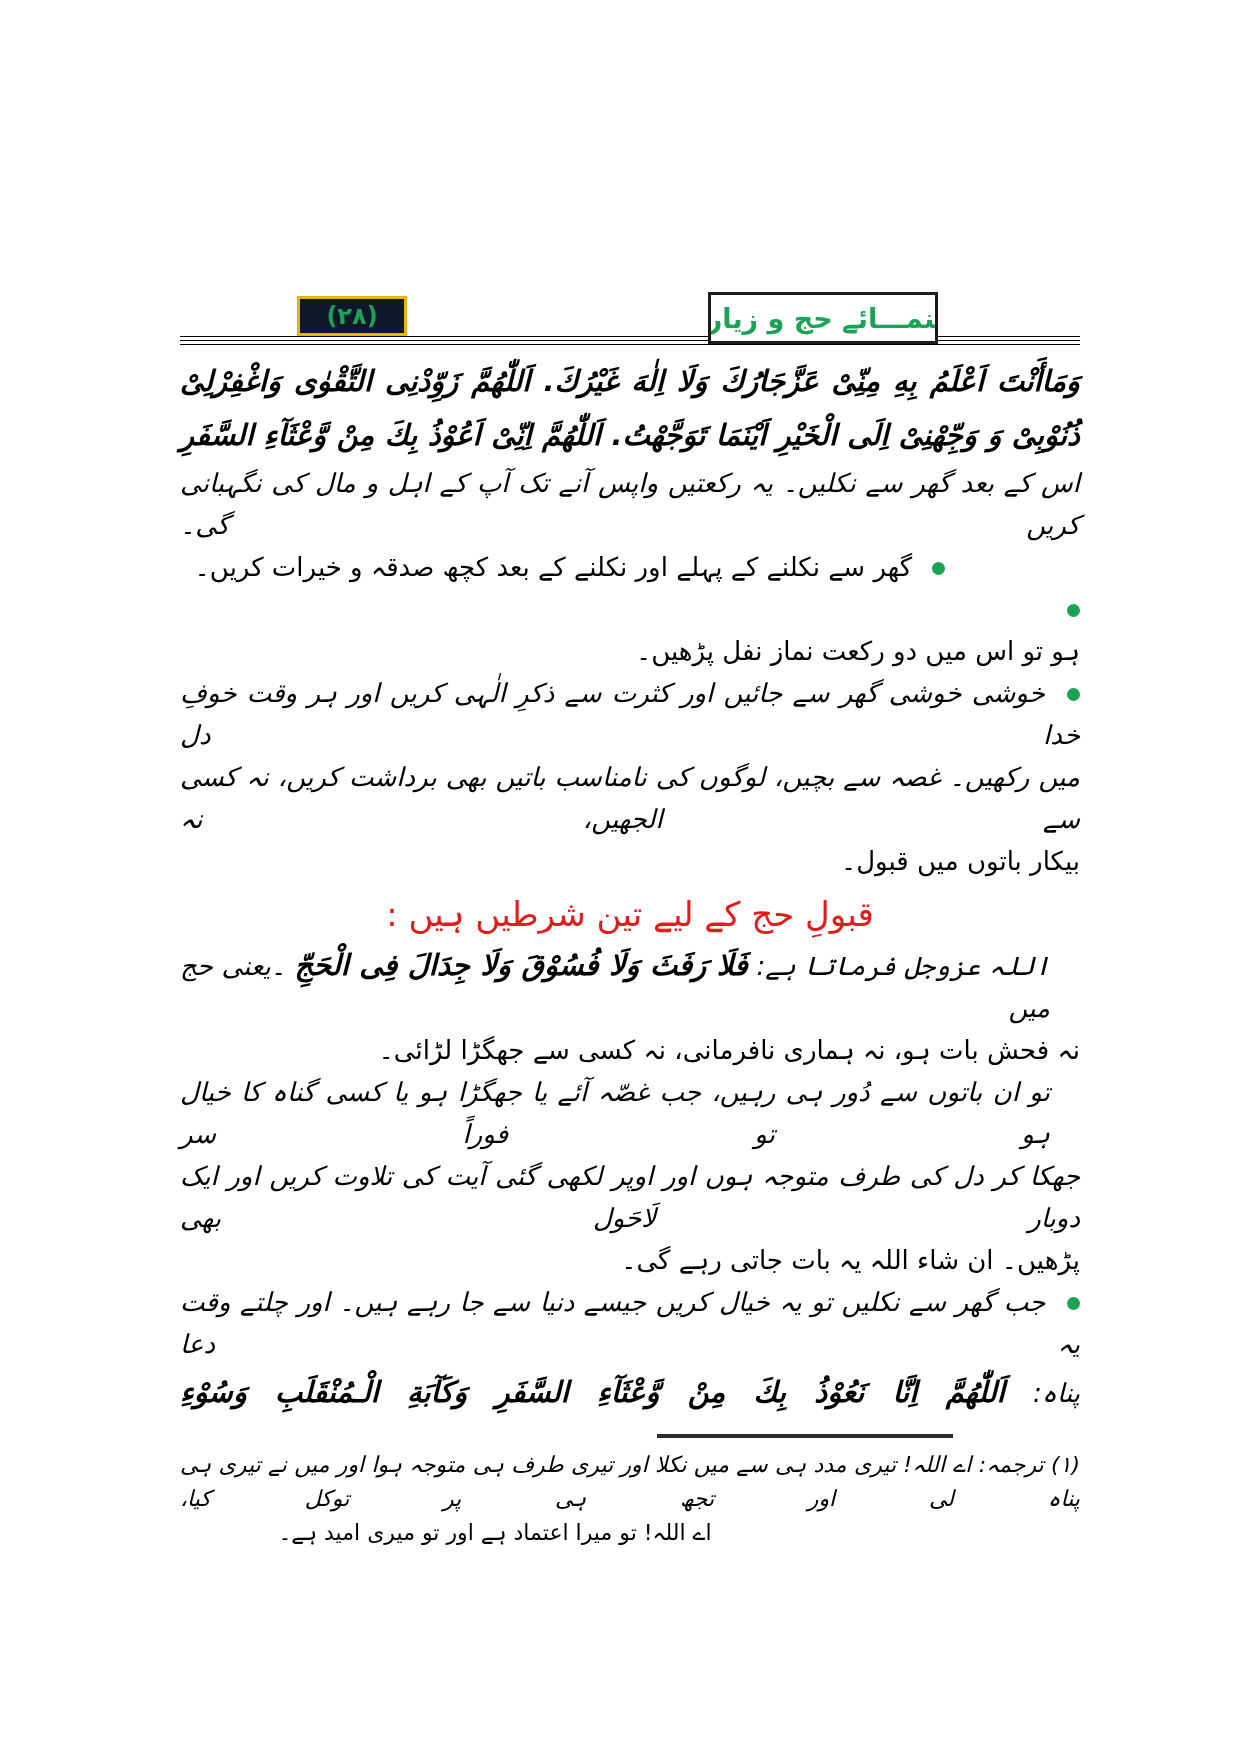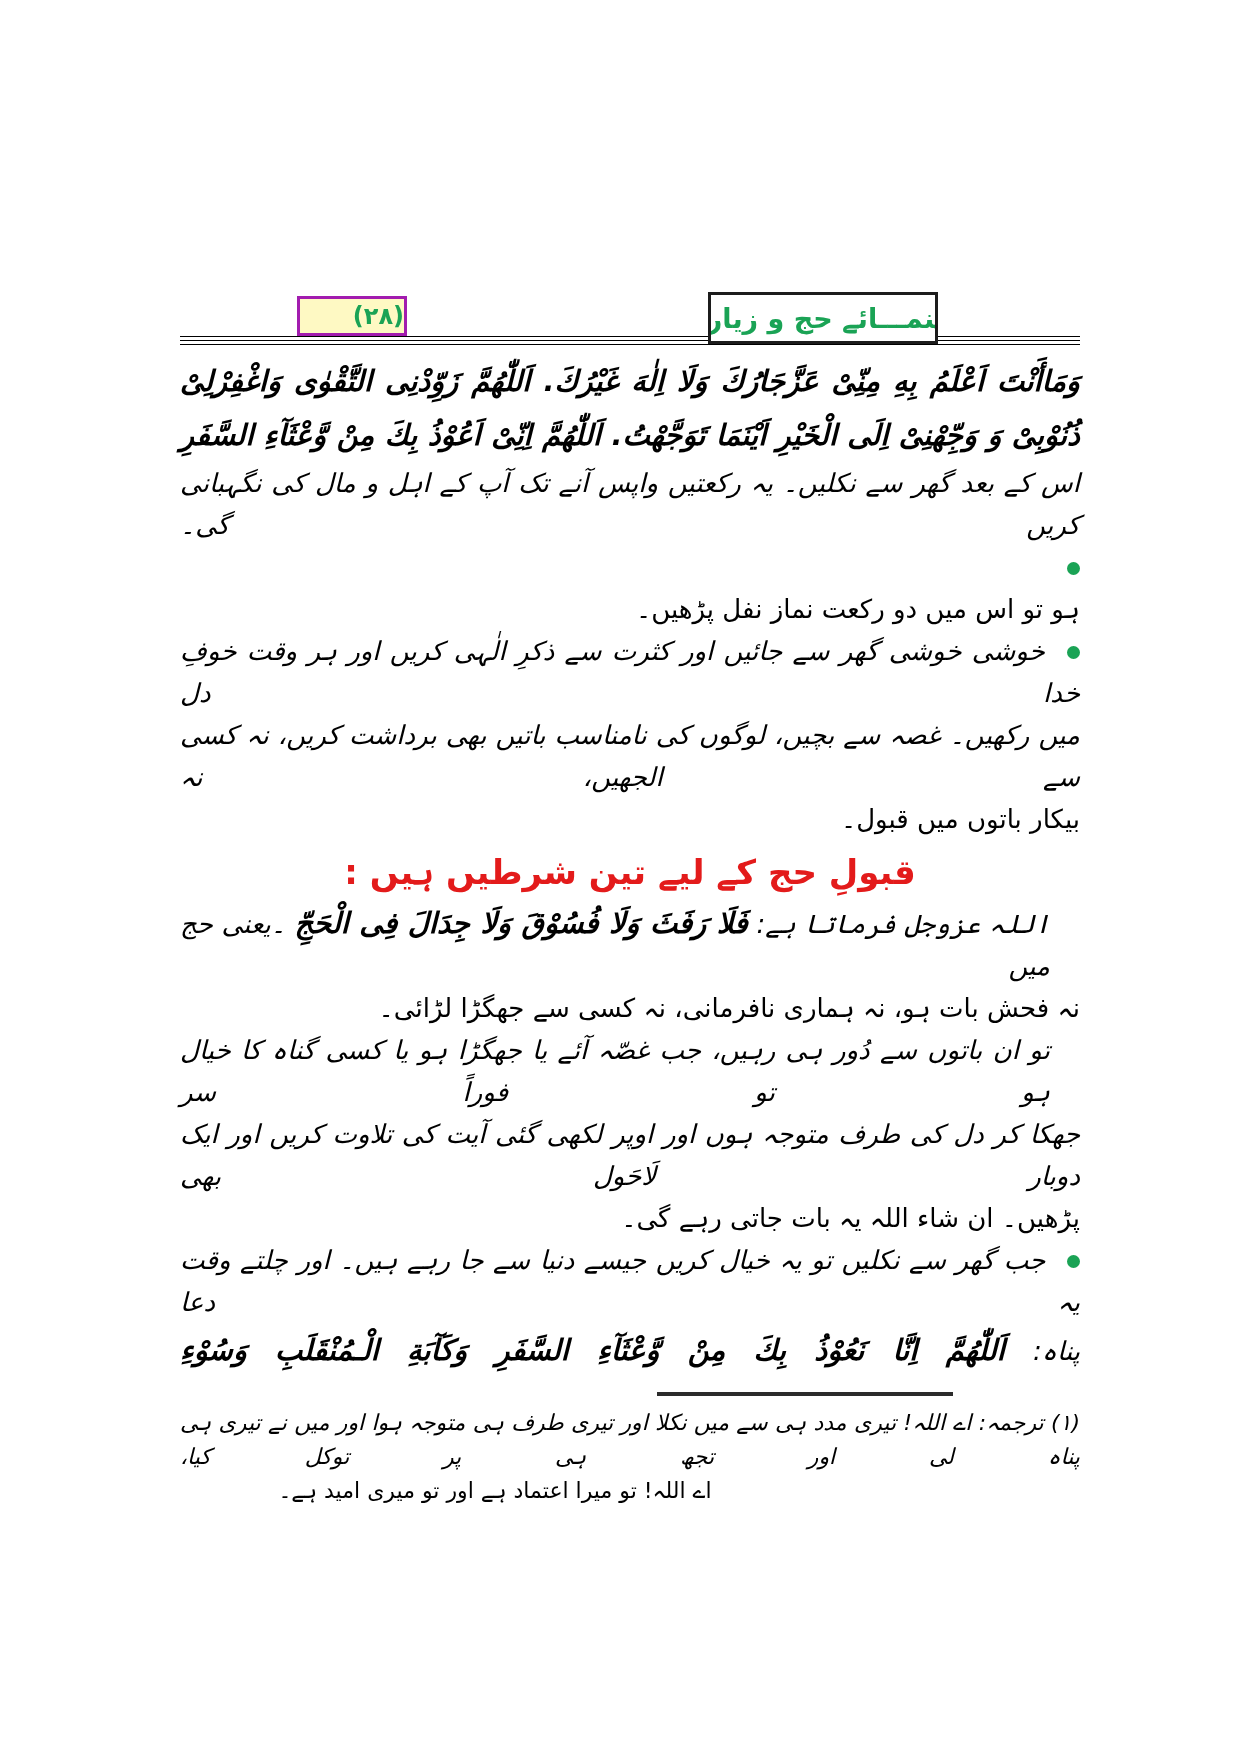--- a/index.html
+++ b/index.html
@@ -6,39 +6,39 @@
   body{
     width:1239px;height:1754px;background:#ffffff;position:relative;
     font-family:"DejaVu Sans",sans-serif;direction:rtl;color:#000;
   }
   .content{position:absolute;left:180px;top:290px;width:900px;}
   
   .page-header{position:relative;height:58px;margin-bottom:6px;}
   .rule3{position:absolute;top:46px;left:0;right:0;height:9px;
     background:linear-gradient(to bottom,#000 0 1.4px,transparent 1.4px 3.8px,#000 3.8px 5.2px,transparent 5.2px 7.6px,#000 7.6px 9px);}
   .pagenum-box{position:absolute;top:6px;left:117px;width:104px;height:34px;
-    border:3px solid #a21caf;background:#fef9c3;z-index:2;
-    display:flex;align-items:center;
+    border:3px solid #eab308;background:#0f172a;z-index:2;
+    display:flex;align-items:center;justify-content:center;
     color:#1aa355;font-weight:bold;font-size:24px;}
   .title-box{position:absolute;top:2px;right:142px;width:224px;height:46px;
     border:3px solid #1c1c1c;background:#fff;z-index:2;
     display:flex;align-items:center;justify-content:center;
     color:#1aa355;font-weight:bold;font-size:27px;white-space:nowrap;overflow:hidden;}
   
   .line{font-size:26px;line-height:42px;}
   .arabic{font-weight:bold;font-size:29px;line-height:54px;}
   .j{text-align:justify;text-align-last:justify;font-style:italic;}
   .r{text-align:right;}
   .c{text-align:center;}
   .ind1{padding-right:30px;}
   .sup{font-size:15px;vertical-align:super;font-weight:bold;}
   .dot{display:inline-block;width:13px;height:13px;border-radius:50%;
     background:#1aa355;margin-left:12px;vertical-align:1px;}
   .bullet1-line{position:relative;right:60px;}
-  .heading{color:#e31b1b;font-size:34px;font-weight:bold;text-align:center;
+  .heading{color:#e31b1b;font-size:34px;font-weight:normal;text-align:center;
     line-height:52px;margin:6px 0 4px 0;}
   .arabic-inline{font-weight:bold;font-size:29px;}
   
   .footsep{width:296px;height:4px;background:#2b2b2b;margin:14px 127px 10px auto;}
   .footnote .line{font-size:22px;line-height:34px;}
   .fn-shift{padding-right:270px;}
 </style>
 </head>
 <body>
 
@@ -52,20 +52,24 @@
     <div class="title-box">
       <span>رہنمـــائے حج و زیارت</span>
     </div>
   </div>
 
   <div class="line arabic j">وَمَاأَنْتَ اَعْلَمُ بِهِ مِنِّیْ عَزَّجَارُكَ وَلَا اِلٰهَ غَیْرُكَ. اَللّٰهُمَّ زَوِّدْنِی التَّقْوٰی وَاغْفِرْلِیْ</div>
   <div class="line arabic j">ذُنُوْبِیْ وَ وَجِّهْنِیْ اِلَی الْخَیْرِ اَیْنَمَا تَوَجَّهْتُ. اَللّٰهُمَّ اِنِّیْ اَعُوْذُ بِكَ مِنْ وَّعْثَآءِ السَّفَرِ</div>
 
   <div class="line j">اس کے بعد گھر سے نکلیں۔ یہ رکعتیں واپس آنے تک آپ کے اہل و مال کی نگہبانی کریں گی۔</div>
 
+  <div class="line c bullet1-line">
+    <span class="dot"></span>
+    <span>گھر سے نکلنے کے پہلے اور نکلنے کے بعد کچھ صدقہ و خیرات کریں۔</span>
+  </div>
 
   <div class="line j">
     <span class="dot"></span>
   </div>
   <div class="line r">ہو تو اس میں دو رکعت نماز نفل پڑھیں۔</div>
 
   <div class="line j">
     <span class="dot"></span>
     <span>خوشی خوشی گھر سے جائیں اور کثرت سے ذکرِ الٰہی کریں اور ہر وقت خوفِ خدا دل</span>
   </div>

